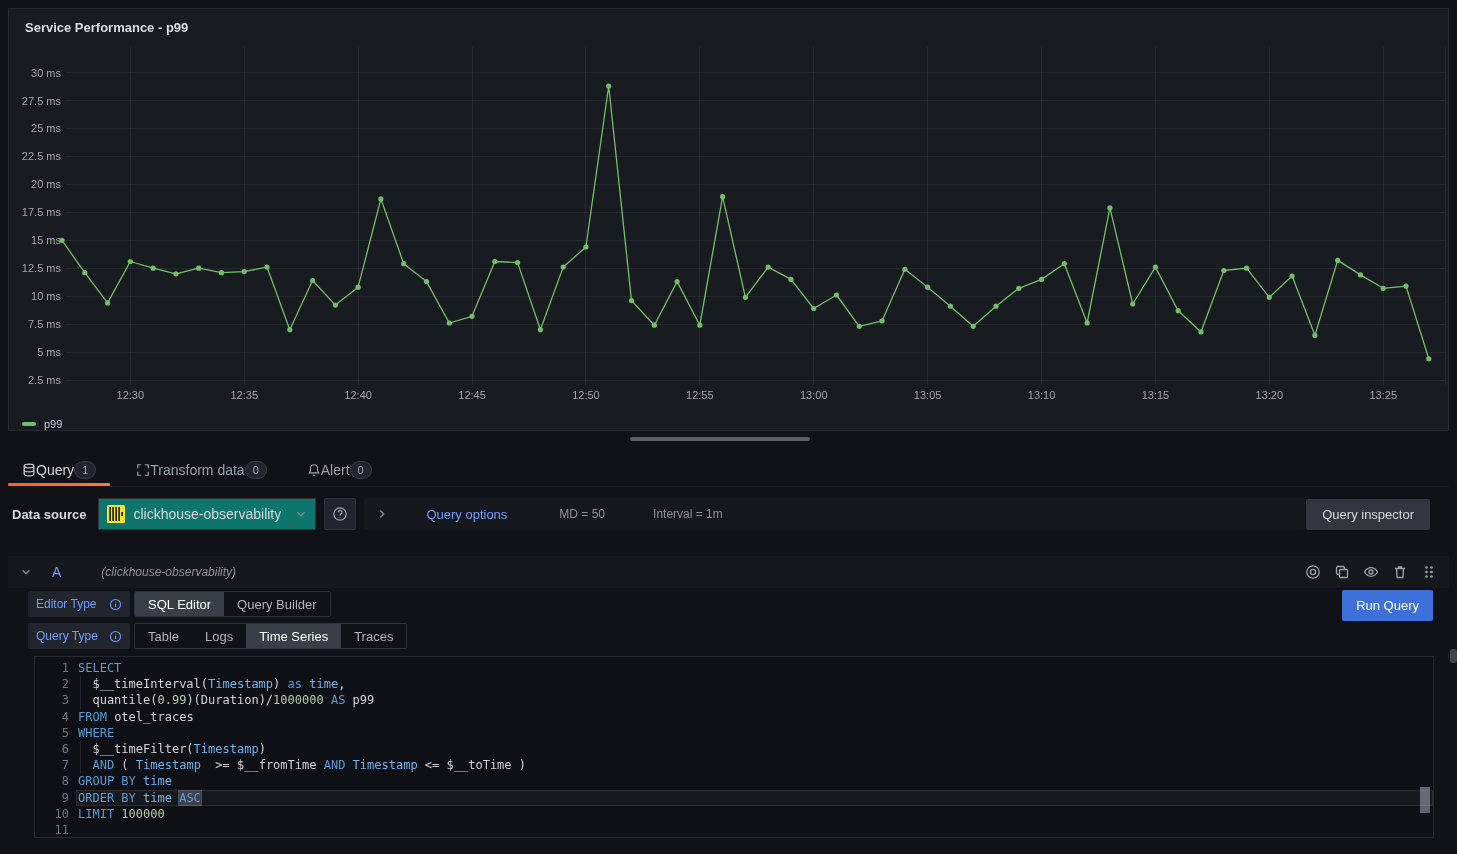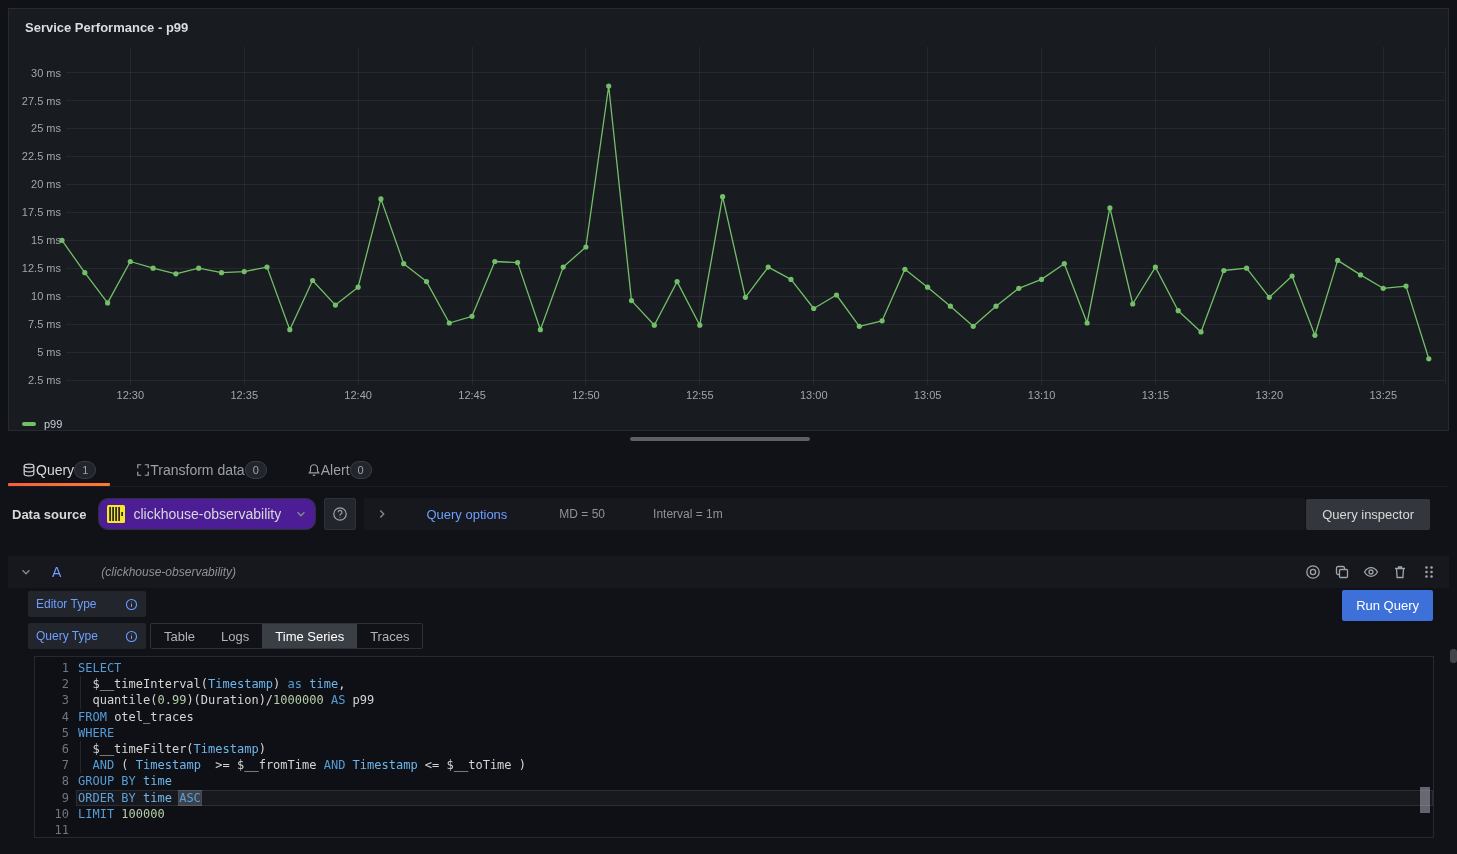--- a/index.html
+++ b/index.html
@@ -31,22 +31,22 @@
   .tab .tab-icon{display:flex;align-items:center;color:#9aa0a7;}
   .tab.active .tab-icon{color:#d0d1d3;}
   .tab-badge{background:#22252b;border:1px solid rgba(204,204,220,.14);color:#9da5ab;
              font-size:11px;border-radius:9px;padding:1px 7px;line-height:14px;}
   .tab-underline{position:absolute;left:0;right:0;bottom:0;height:3px;border-radius:1px;
                  background:linear-gradient(90deg,#f55f3e,#fc7b32);}
 
   
   .ds-row{position:absolute;left:8px;top:498px;width:1441px;height:32px;display:flex;align-items:center;}
   .ds-label{font-size:13px;font-weight:700;color:#d8d9da;margin:0 12px 0 4px;white-space:nowrap;}
-  .ds-picker{width:218px;height:32px;box-sizing:border-box;background:#4c1d95;border:1px solid #2e3238;
-             border-radius:10px;display:flex;align-items:center;gap:8px;padding:0 8px;cursor:pointer;}
+  .ds-picker{width:218px;height:32px;box-sizing:border-box;background:#0f766e;border:1px solid #2e3238;
+             border-radius:0;display:flex;align-items:center;gap:8px;padding:0 8px;cursor:pointer;}
   .ds-picker .ds-value{font-size:14px;color:#d8d9da;white-space:nowrap;overflow:hidden;}
   .ds-picker .chev{margin-left:auto;color:#848b91;display:flex;}
   .help-btn{width:32px;height:32px;margin-left:8px;background:#22252b;border:1px solid #2e3238;border-radius:2px;
             color:#9da5ab;display:flex;align-items:center;justify-content:center;cursor:pointer;padding:0;}
   .options-box{margin-left:8px;height:32px;width:941px;box-sizing:border-box;background:#16181d;border-radius:2px;
                display:flex;align-items:center;padding:0 12px;gap:28px;}
   .options-box .chev-r{color:#848b91;display:flex;margin-right:10px;}
   .qo-link{font-size:13px;font-weight:500;color:#6e9fff;cursor:pointer;margin-right:24px;}
   .qo-meta{font-size:12px;color:#8e9297;margin-right:20px;text-align:right;}
   .qi-btn{margin-left:auto;margin-right:19px;height:31px;padding:0 16px;background:#33363d;color:#d8d9da;
@@ -58,21 +58,21 @@
          display:flex;align-items:center;padding:0 12px;box-sizing:border-box;}
   .qhead .chev{color:#848b91;display:flex;cursor:pointer;}
   .refid{color:#6e9fff;font-size:14px;font-weight:500;margin-left:20px;cursor:pointer;}
   .dshint{font-style:italic;font-size:12px;color:#8e9196;margin-left:40px;}
   .qicons{margin-left:auto;display:flex;align-items:center;gap:13px;color:#9da5ab;}
   .qicons .qicon{display:flex;cursor:pointer;}
 
   .form-row{position:absolute;left:20px;display:flex;align-items:center;}
   .row-editor-type{top:35px;}
   .row-query-type{top:67px;}
-  .label-box{width:118px;height:26px;box-sizing:border-box;background:#22252b;border-radius:2px;
+  .label-box{width:102px;height:26px;box-sizing:border-box;background:#22252b;border-radius:2px;
              display:flex;align-items:center;padding:0 8px;}
   .label-box .lbl{font-size:12px;font-weight:500;color:#6e9fff;}
   .label-box .info{margin-left:auto;color:#6e9fff;display:flex;}
   .radio-group{margin-left:4px;display:flex;height:26px;border:1px solid #2e3238;border-radius:2px;
                overflow:hidden;background:#111217;box-sizing:border-box;}
   .radio{padding:0 13px;display:flex;align-items:center;font-size:13px;color:#aeb4ba;cursor:pointer;white-space:nowrap;}
   .radio.active{background:#3a3e45;color:#ffffff;font-weight:500;}
   .run-btn{position:absolute;right:16px;top:34px;height:31px;padding:0 14px;background:#3d71d9;color:#fff;
            font-size:13px;font-weight:500;border:none;border-radius:2px;cursor:pointer;font-family:inherit;}
 
@@ -349,20 +349,24 @@
     <div class="label-box">
       <span class="lbl">Editor Type</span>
       <span class="info">
         <svg width="13" height="13" viewBox="0 0 16 16" fill="none" stroke="currentColor" stroke-width="1.3">
           <circle cx="8" cy="8" r="6.2"></circle>
             <path d="M8 7v4"></path>
             <circle cx="8" cy="4.8" r="0.6" fill="currentColor" stroke="none"></circle>
         </svg>
       </span>
     </div>
+    <div class="radio-group">
+      <div class="radio active">SQL Editor</div>
+      <div class="radio">Query Builder</div>
+    </div>
   </div>
 
   <button class="run-btn">Run Query</button>
 
   <div class="form-row row-query-type">
     <div class="label-box">
       <span class="lbl">Query Type</span>
       <span class="info">
         <svg width="13" height="13" viewBox="0 0 16 16" fill="none" stroke="currentColor" stroke-width="1.3">
           <circle cx="8" cy="8" r="6.2"></circle>

